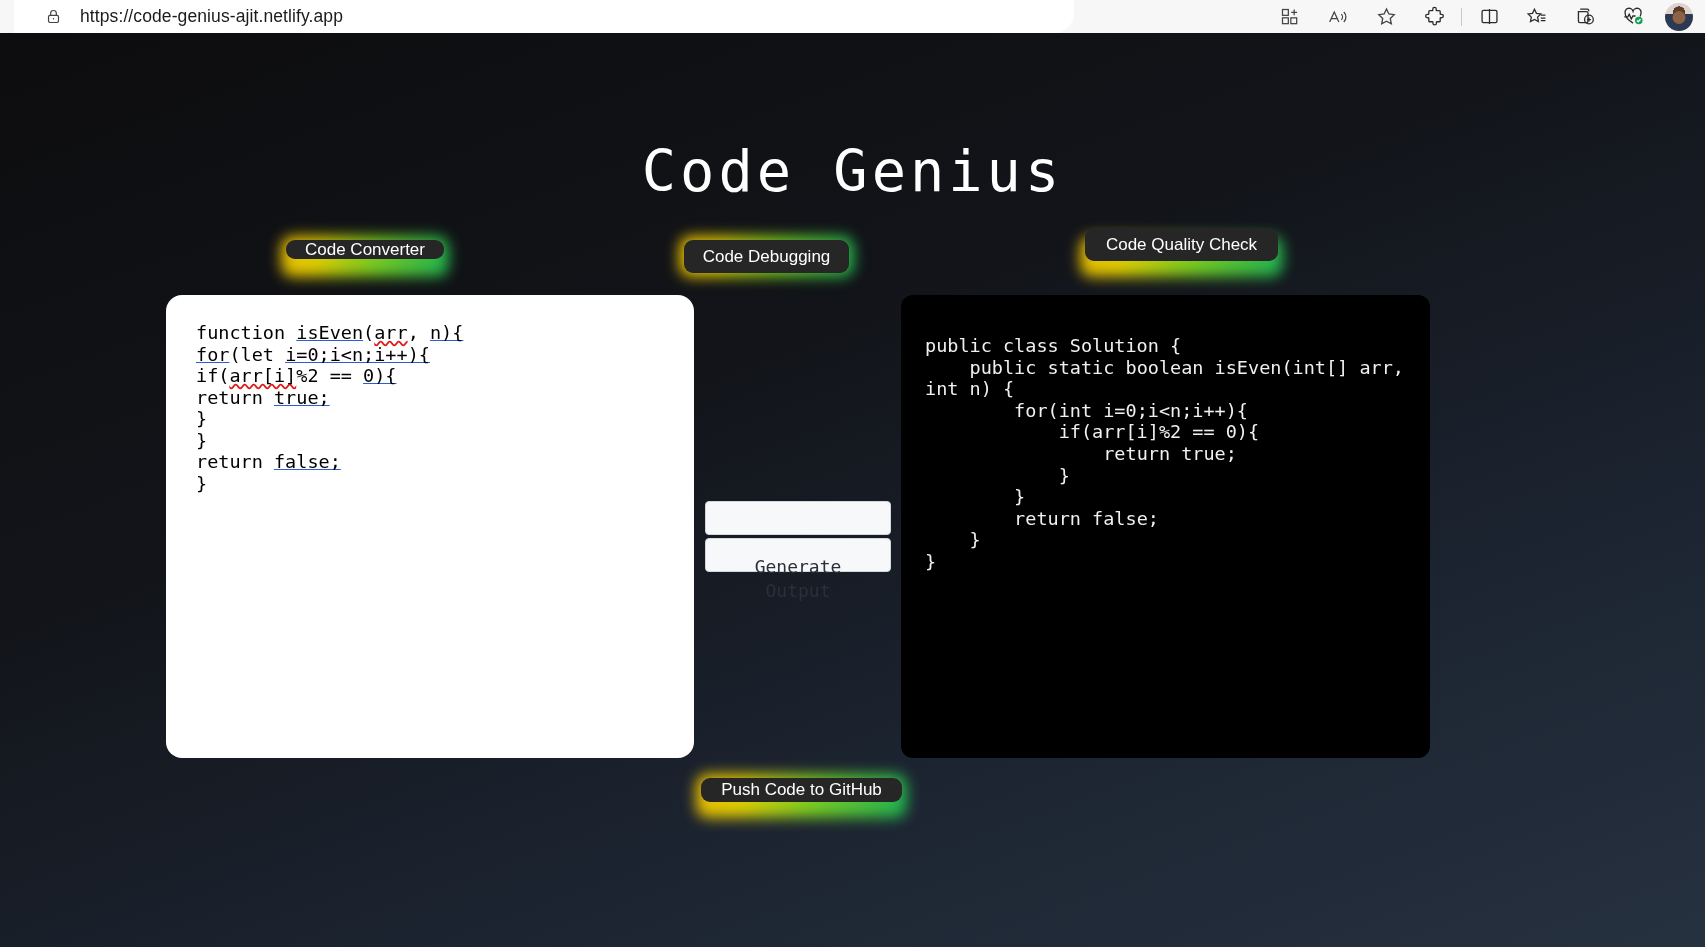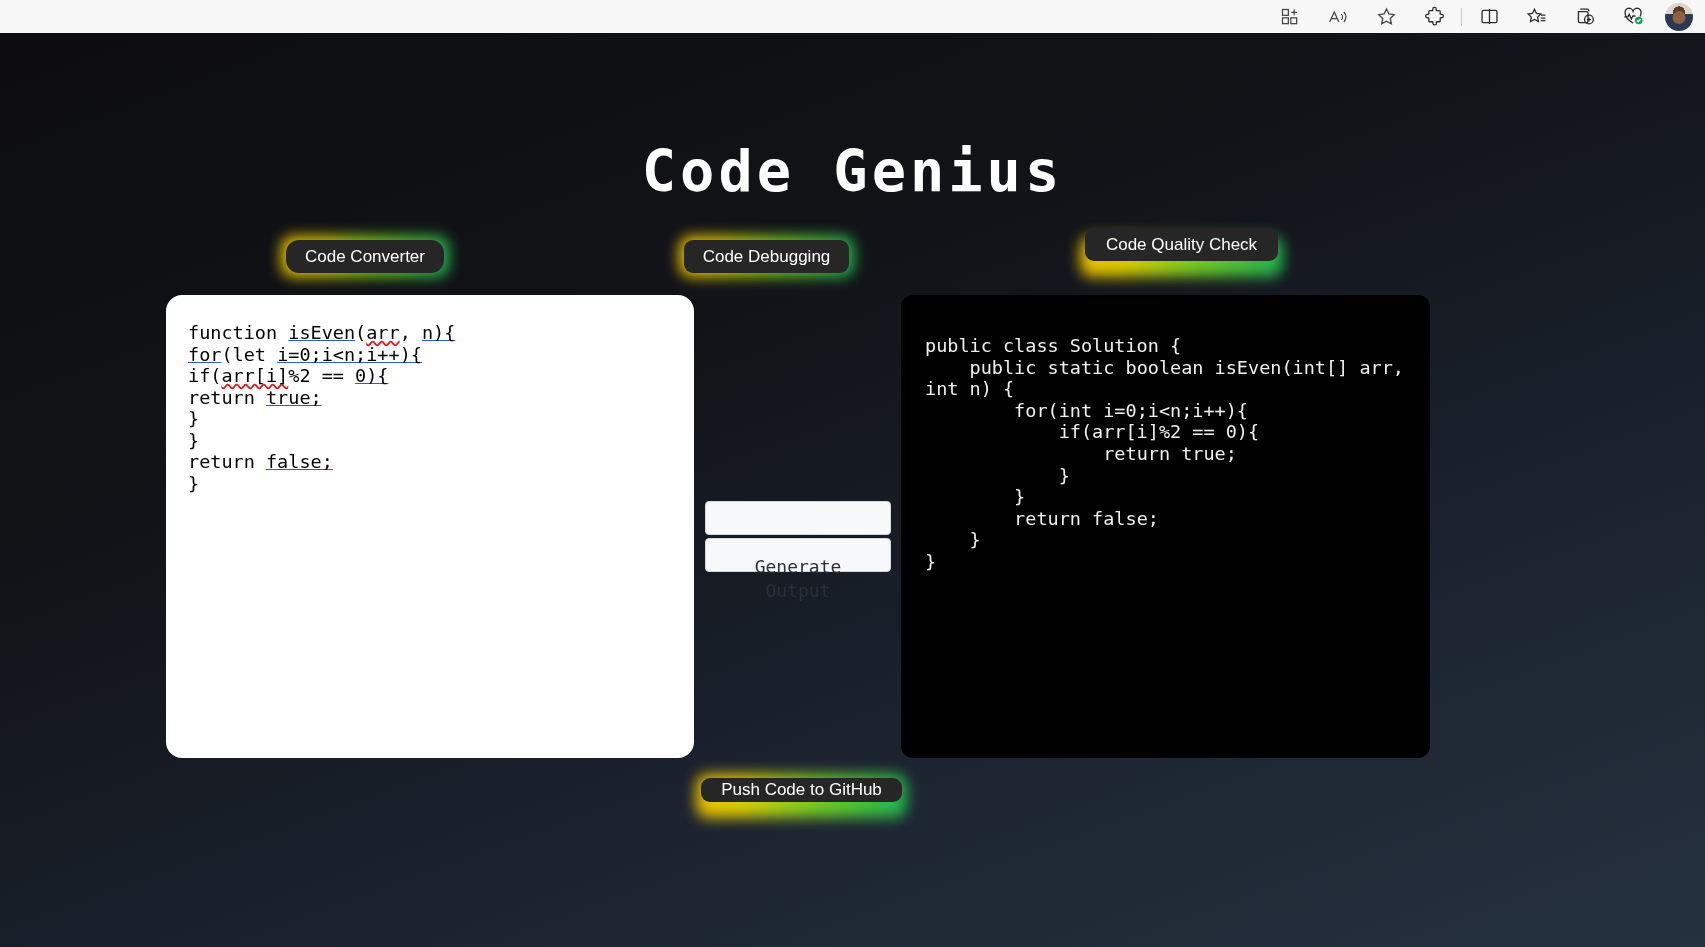--- a/index.html
+++ b/index.html
@@ -104,21 +104,21 @@
     background: linear-gradient(160deg, #0d0d0f 0%, #121419 38%, #1c2431 70%, #26313f 100%);
     overflow: hidden;
   }
 
   .title {
     position: absolute;
     top: 105px;
     width: 100%;
     text-align: center;
     font-family: "DejaVu Sans Mono", monospace;
-    font-weight: bold;
+    font-weight: normal;
     font-size: 57px;
     color: #ffffff;
     letter-spacing: 4px;
   }
 
   
   .glow-btn {
     position: absolute;
     background: #262626;
     color: #ffffff;
@@ -134,37 +134,37 @@
     position: absolute;
     border-radius: 12px;
     background: linear-gradient(100deg, #f2c200 0%, #e8d400 22%, #7ed321 55%, #1db954 100%);
     filter: blur(7px);
     opacity: 0.95;
     z-index: 1;
   }
 
   
   #tab-0-wrap { left: 281px; top: 203px; width: 168px; height: 41px; }
-  #tab-0      { left: 286px; top: 207px; width: 158px; height: 33px; border-radius: 13px; }
+  #tab-0      { left: 286px; top: 207px; width: 158px; height: 19px; }
   #tab-1-wrap { left: 679px; top: 203px; width: 175px; height: 41px; }
   #tab-1      { left: 684px; top: 207px; width: 165px; height: 33px; }
   #tab-2-wrap { left: 1080px; top: 203px; width: 203px; height: 41px; }
   #tab-2      { left: 1085px; top: 195px; width: 193px; height: 33px; }
 
   #gh-wrap { left: 696px; top: 741px; width: 211px; height: 44px; }
   #gh-btn  { left: 701px; top: 745px; width: 201px; height: 24px; font-size: 17px; }
 
   
   .editor-panel {
     position: absolute;
     left: 166px; top: 262px;
     width: 528px; height: 463px;
     background: #ffffff;
     border-radius: 16px;
-    padding: 27px 22px;
+    padding: 27px 30px;
     overflow: hidden;
     z-index: 3;
   }
 
   .editor-code {
     font-family: "DejaVu Sans Mono", monospace;
     font-size: 18.5px;
     line-height: 21.5px;
     color: #000000;
     white-space: pre-wrap;
@@ -230,20 +230,30 @@
     padding: 16px;
   }
 
   .lang-select { text-align-last: center; }
 </style>
 </head>
 <body>
 
 <div class="browser-bar">
 
+  <div class="addr-pill">
+    <span class="lock-icon">
+      <svg width="17" height="17" viewBox="0 0 24 24" fill="none" stroke="#444" stroke-width="1.7">
+        <rect x="5" y="10.5" width="14" height="10" rx="2"></rect>
+        <path d="M8 10.5V7.5a4 4 0 0 1 8 0v3"></path>
+        <circle cx="12" cy="15.3" r="1.1" fill="#444" stroke="none"></circle>
+      </svg>
+    </span>
+    <span class="url-text">https://code-genius-ajit.netlify.app</span>
+  </div>
 
   <div class="chrome-icons">
 
     <div class="ci">
       <svg width="20" height="20" viewBox="0 0 24 24" fill="none" stroke="#444" stroke-width="1.5">
         <rect x="3" y="3" width="7" height="7"></rect>
         <rect x="3" y="13" width="7" height="7"></rect>
         <rect x="13" y="13" width="7" height="7"></rect>
         <path d="M17 3v7M13.5 6.5h7"></path>
       </svg>

